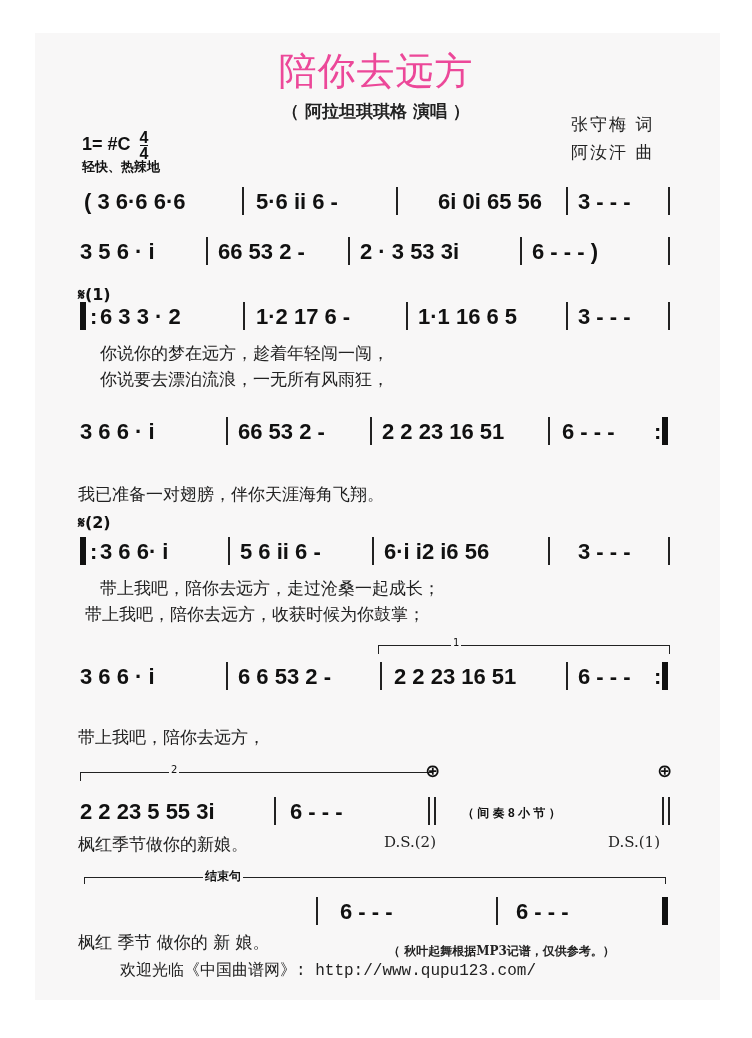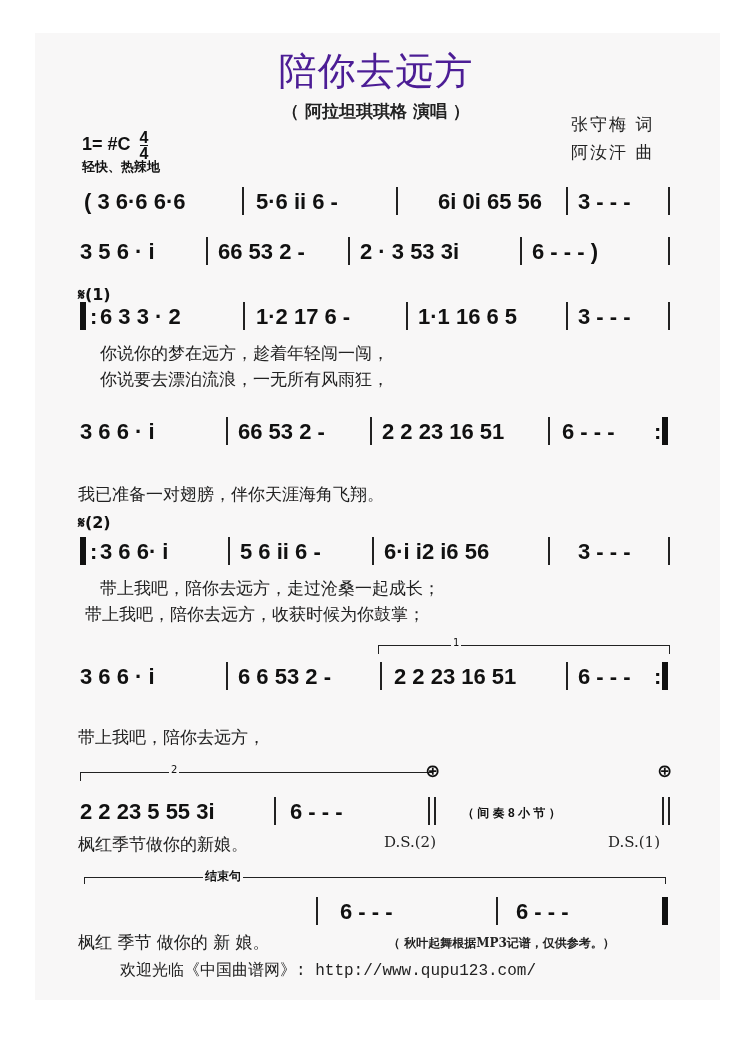--- a/index.html
+++ b/index.html
@@ -1,20 +1,20 @@
 <!DOCTYPE html>
 <html><head>
 <meta charset="utf-8">
 <style>
   html, body { margin:0; padding:0; background:#ffffff; }
   body { width:752px; height:1038px; position:relative; overflow:hidden;
          font-family:"DejaVu Sans","Liberation Sans",sans-serif; color:#111; }
   .panel { position:absolute; left:35px; top:33px; width:685px; height:967px; background:#f8f7f7; }
   .abs { position:absolute; white-space:nowrap; }
-  .title { left:0; width:752px; top:46px; text-align:center; font-size:38px; color:#4c1d95; letter-spacing:1px; }
+  .title { left:0; width:752px; top:46px; text-align:center; font-size:38px; color:#ec4899; letter-spacing:1px; }
   .performer { left:0; width:752px; top:100px; text-align:center; font-size:17px; font-weight:bold; color:#222; }
   .credit { font-size:17px; color:#222; letter-spacing:2px; }
   .key { left:82px; top:130px; font-size:18px; font-weight:bold; font-family:"Liberation Sans",sans-serif; }
   .key .frac { display:inline-block; vertical-align:middle; text-align:center; line-height:15px; font-size:16px; margin-left:4px; }
   .tempo { left:82px; top:158px; font-size:13px; font-weight:bold; }
 
   .line { position:absolute; left:78px; width:592px; height:34px; }
   .nrow { position:absolute; left:0; top:0; width:100%; height:34px;
           font-family:"Liberation Sans",sans-serif; font-weight:bold; font-size:22px; }
   .tok { position:absolute; top:4px; }
@@ -168,16 +168,16 @@
 </div>
 <div class="line" style="top:895px;">
   <div class="nrow">
     <span class="bar" style="left:238px;"></span>
     <span class="tok" style="left:262px;">6 - - -</span>
     <span class="bar" style="left:418px;"></span>
     <span class="tok" style="left:438px;">6 - - -</span>
     <span class="rbar" style="left:584px;"></span>
   </div>
   <div class="lyric" style="top:36px;">枫红 季节 做你的 新 娘。</div>
-  <div class="lyric" style="top:40px;left:310px;font-size:12px;font-weight:bold;">（ 秋叶起舞根据MP3记谱，仅供参考。）</div>
+  <div class="lyric" style="top:48px;left:310px;font-size:12px;font-weight:bold;">（ 秋叶起舞根据MP3记谱，仅供参考。）</div>
 </div>
 
 <div class="abs footer">欢迎光临《中国曲谱网》: http://www.qupu123.com/</div>
 
 </body></html>

